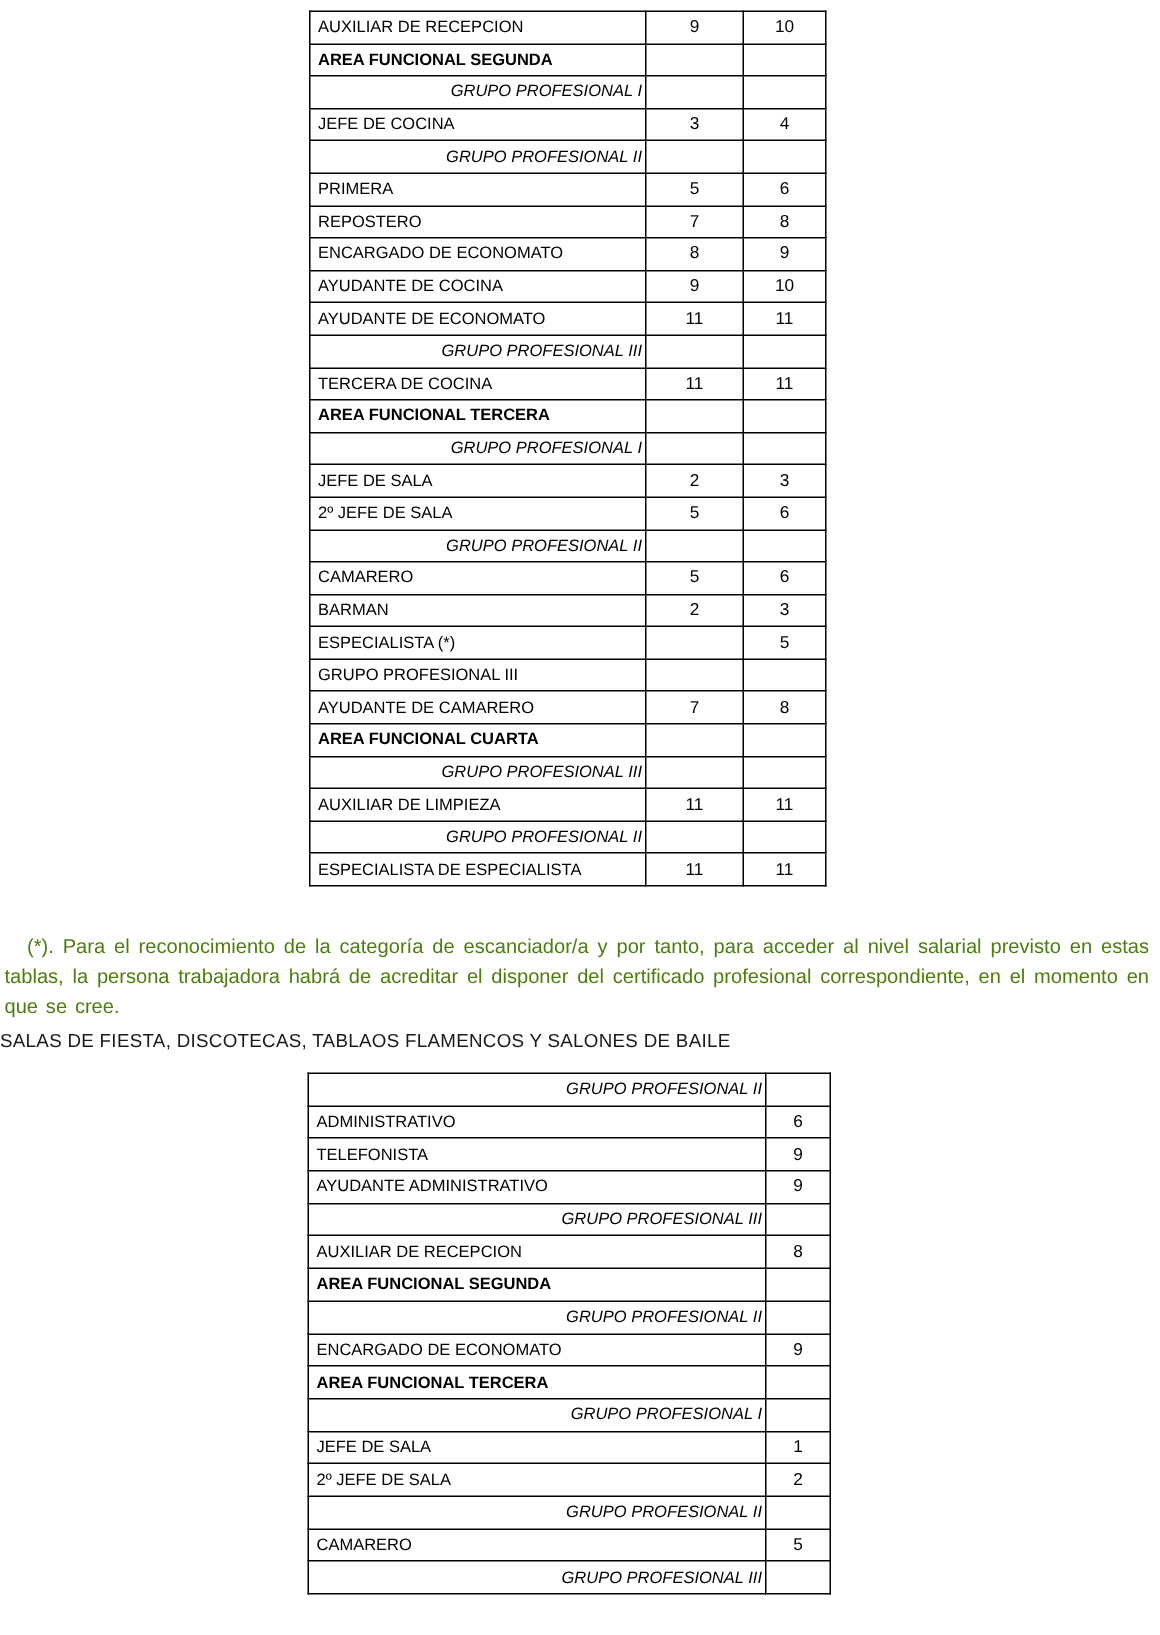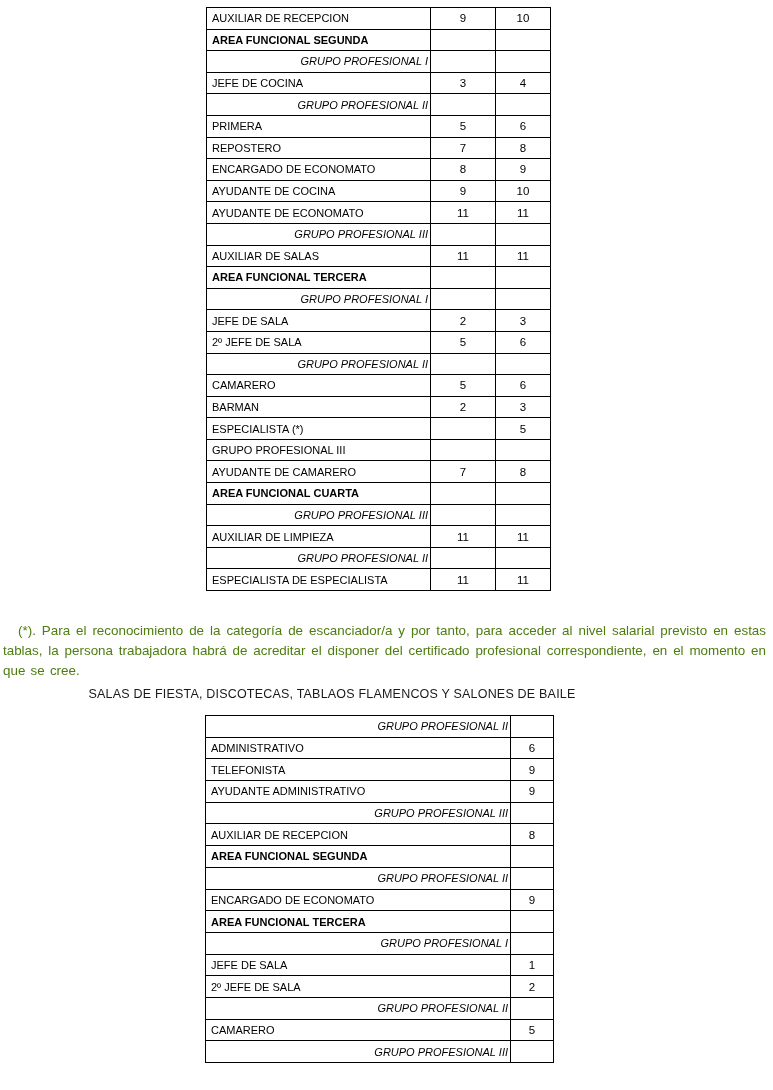--- a/index.html
+++ b/index.html
@@ -17,21 +17,21 @@
   #table-main{left:206px;top:7px;width:344px;}
   #table-main tr{height:21.6px;}
   #table-salas{left:205px;top:715px;width:348px;}
   #table-salas tr{height:21.7px;}
   #footnote{
     position:absolute;left:3px;top:621px;width:763px;
     font-size:13.4px;line-height:20px;color:#4d7c0f;
     text-align:justify;text-indent:15px;margin:0;word-spacing:1.5px;
   }
   #section-heading{
-    position:absolute;left:0;top:687px;width:664px;text-align:center;
+    position:absolute;left:0;top:687px;width:664px;
     font-size:12.5px;color:#1a1a1a;letter-spacing:0.2px;margin:0;font-weight:normal;
   }
 </style>
 </head>
 <body>
 
 <table id="table-main">
   <colgroup>
     <col style="width:224px">
       <col style="width:65px">
@@ -87,21 +87,21 @@
         <td class="label ">AYUDANTE DE ECONOMATO</td>
         <td class="num">11</td>
         <td class="num">11</td>
       </tr>
       <tr>
         <td class="label italic">GRUPO PROFESIONAL III</td>
         <td class="num"></td>
         <td class="num"></td>
       </tr>
       <tr>
-        <td class="label ">AUXILIAR DE SALAS</td>
+        <td class="label ">TERCERA DE COCINA</td>
         <td class="num">11</td>
         <td class="num">11</td>
       </tr>
       <tr>
         <td class="label bold">AREA FUNCIONAL TERCERA</td>
         <td class="num"></td>
         <td class="num"></td>
       </tr>
       <tr>
         <td class="label italic">GRUPO PROFESIONAL I</td>

